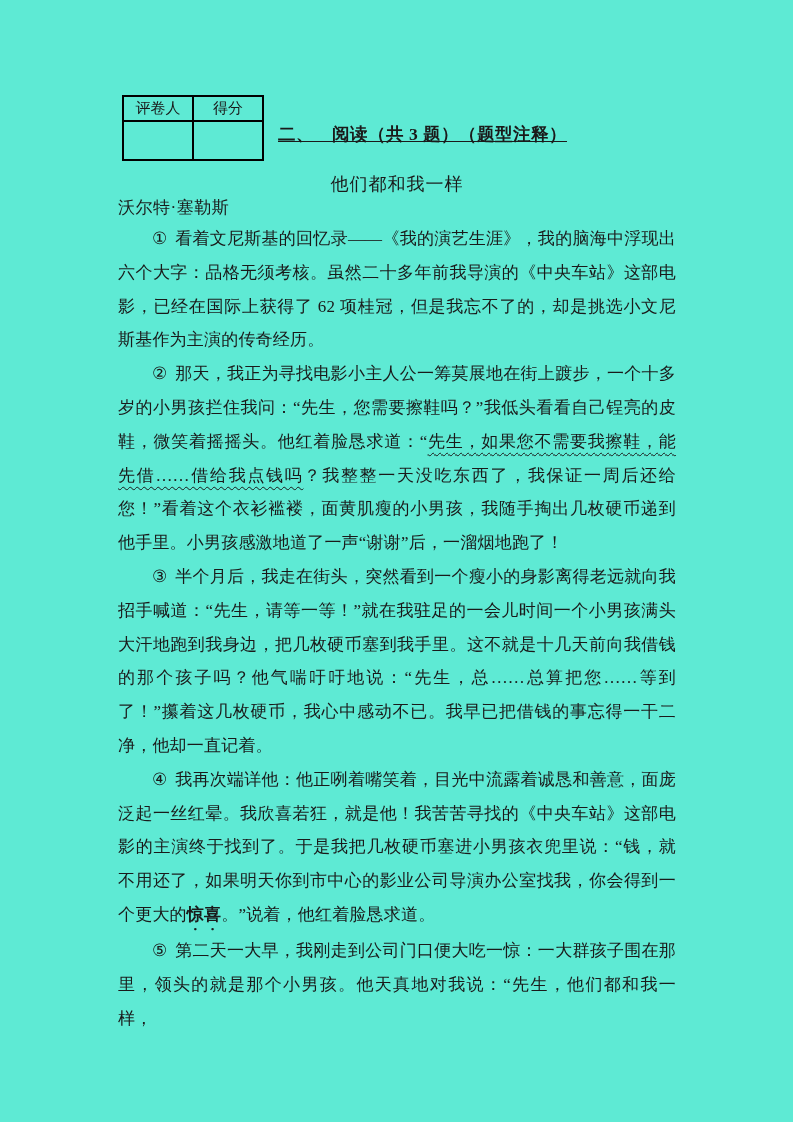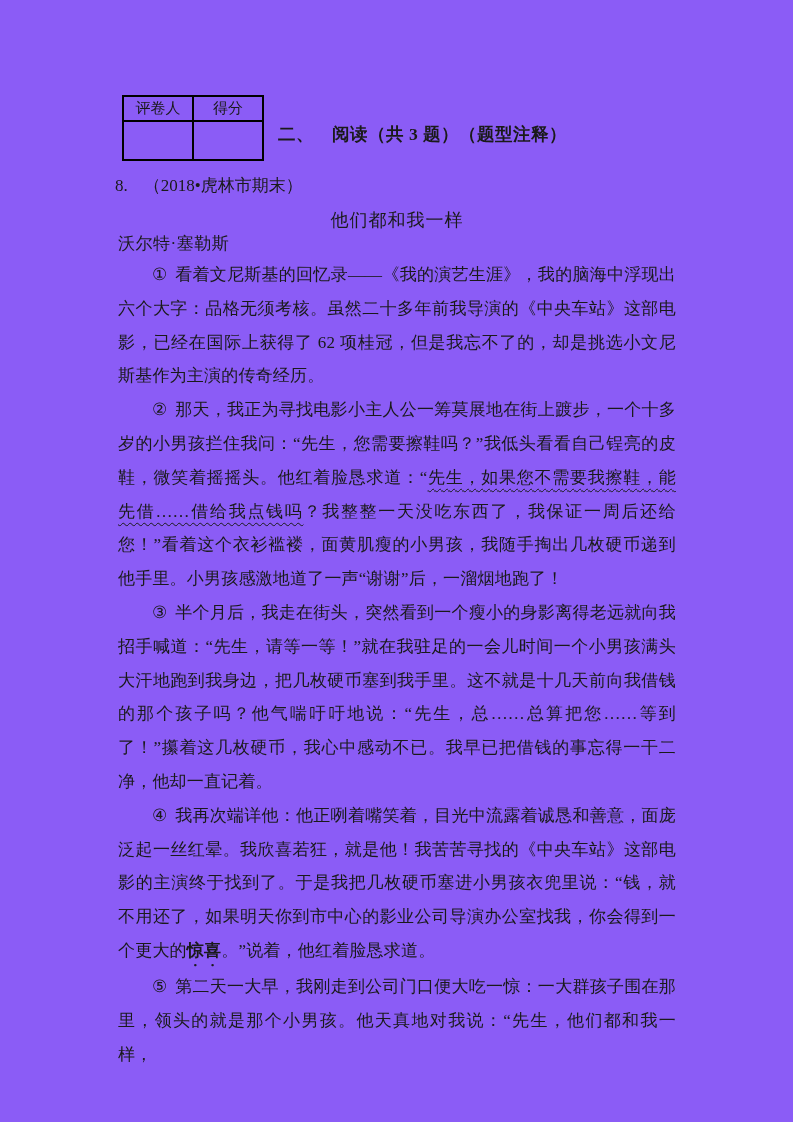--- a/index.html
+++ b/index.html
@@ -5,21 +5,21 @@
   html, body {
     margin: 0;
     padding: 0;
     background: #ffffff;
   }
   .page {
     position: relative;
     box-sizing: border-box;
     width: 793px;
     height: 1122px;
-    background: #8b5cf6;
+    background: #5eead4;
     padding: 95px 117px 0 118px;
     font-family: "Liberation Serif", "DejaVu Serif", serif;
     color: #1a1a1a;
     overflow: hidden;
   }
   
   .top-row {
     display: flex;
     align-items: flex-end;
   }
@@ -38,20 +38,21 @@
   }
   table.score-table th { width: 68px; height: 23px; }
   table.score-table td { height: 37px; }
   .section-heading {
     margin-left: 14px;
     margin-bottom: 15px;
     font-size: 17.5px;
     font-weight: bold;
     letter-spacing: 0.5px;
     white-space: nowrap;
+    text-decoration: underline;
   }
   
   .question-line {
     margin-top: 13px;
     font-size: 17px;
     margin-left: -3px;
   }
   .question-number { margin-right: 16px; }
   
   .article-title {
@@ -106,23 +107,20 @@
       </tr>
       <tr>
         <td></td>
         <td></td>
       </tr>
     </tbody>
       </table>
     <div class="section-heading">二、　阅读（共 3 题）（题型注释）</div>
   </div>
 
-  <div class="question-line">
-    <span class="question-number">8.</span><span>（2018•虎林市期末）</span>
-  </div>
 
   <h2 class="article-title">他们都和我一样</h2>
   <div class="article-author">沃尔特·塞勒斯</div>
 
   <div class="article-body">
       <p class="para"><span class="marker">①</span><span>看着文尼斯基的回忆录——《我的演艺生涯》，我的脑海中浮现出六个大字：品格无须考核。虽然二十多年前我导演的《中央车站》这部电影，已经在国际上获得了 62 项桂冠，但是我忘不了的，却是挑选小文尼斯基作为主演的传奇经历。</span></p>
       <p class="para"><span class="marker">②</span><span>那天，我正为寻找电影小主人公一筹莫展地在街上踱步，一个十多岁的小男孩拦住我问：“先生，您需要擦鞋吗？”我低头看看自己锃亮的皮鞋，微笑着摇摇头。他红着脸恳求道：“</span><span class="wavy">先生，如果您不需要我擦鞋，能先借……借给我点钱吗</span><span>？我整整一天没吃东西了，我保证一周后还给您！”看着这个衣衫褴褛，面黄肌瘦的小男孩，我随手掏出几枚硬币递到他手里。小男孩感激地道了一声“谢谢”后，一溜烟地跑了！</span></p>
       <p class="para"><span class="marker">③</span><span>半个月后，我走在街头，突然看到一个瘦小的身影离得老远就向我招手喊道：“先生，请等一等！”就在我驻足的一会儿时间一个小男孩满头大汗地跑到我身边，把几枚硬币塞到我手里。这不就是十几天前向我借钱的那个孩子吗？他气喘吁吁地说：“先生，总……总算把您……等到了！”攥着这几枚硬币，我心中感动不已。我早已把借钱的事忘得一干二净，他却一直记着。</span></p>
       <p class="para"><span class="marker">④</span><span>我再次端详他：他正咧着嘴笑着，目光中流露着诚恳和善意，面庞泛起一丝红晕。我欣喜若狂，就是他！我苦苦寻找的《中央车站》这部电影的主演终于找到了。于是我把几枚硬币塞进小男孩衣兜里说：“钱，就不用还了，如果明天你到市中心的影业公司导演办公室找我，你会得到一个更大的</span><span class="emphasis-dots">惊喜</span><span>。”说着，他红着脸恳求道。</span></p>
       <p class="para"><span class="marker">⑤</span><span>第二天一大早，我刚走到公司门口便大吃一惊：一大群孩子围在那里，领头的就是那个小男孩。他天真地对我说：“先生，他们都和我一样，</span></p>

